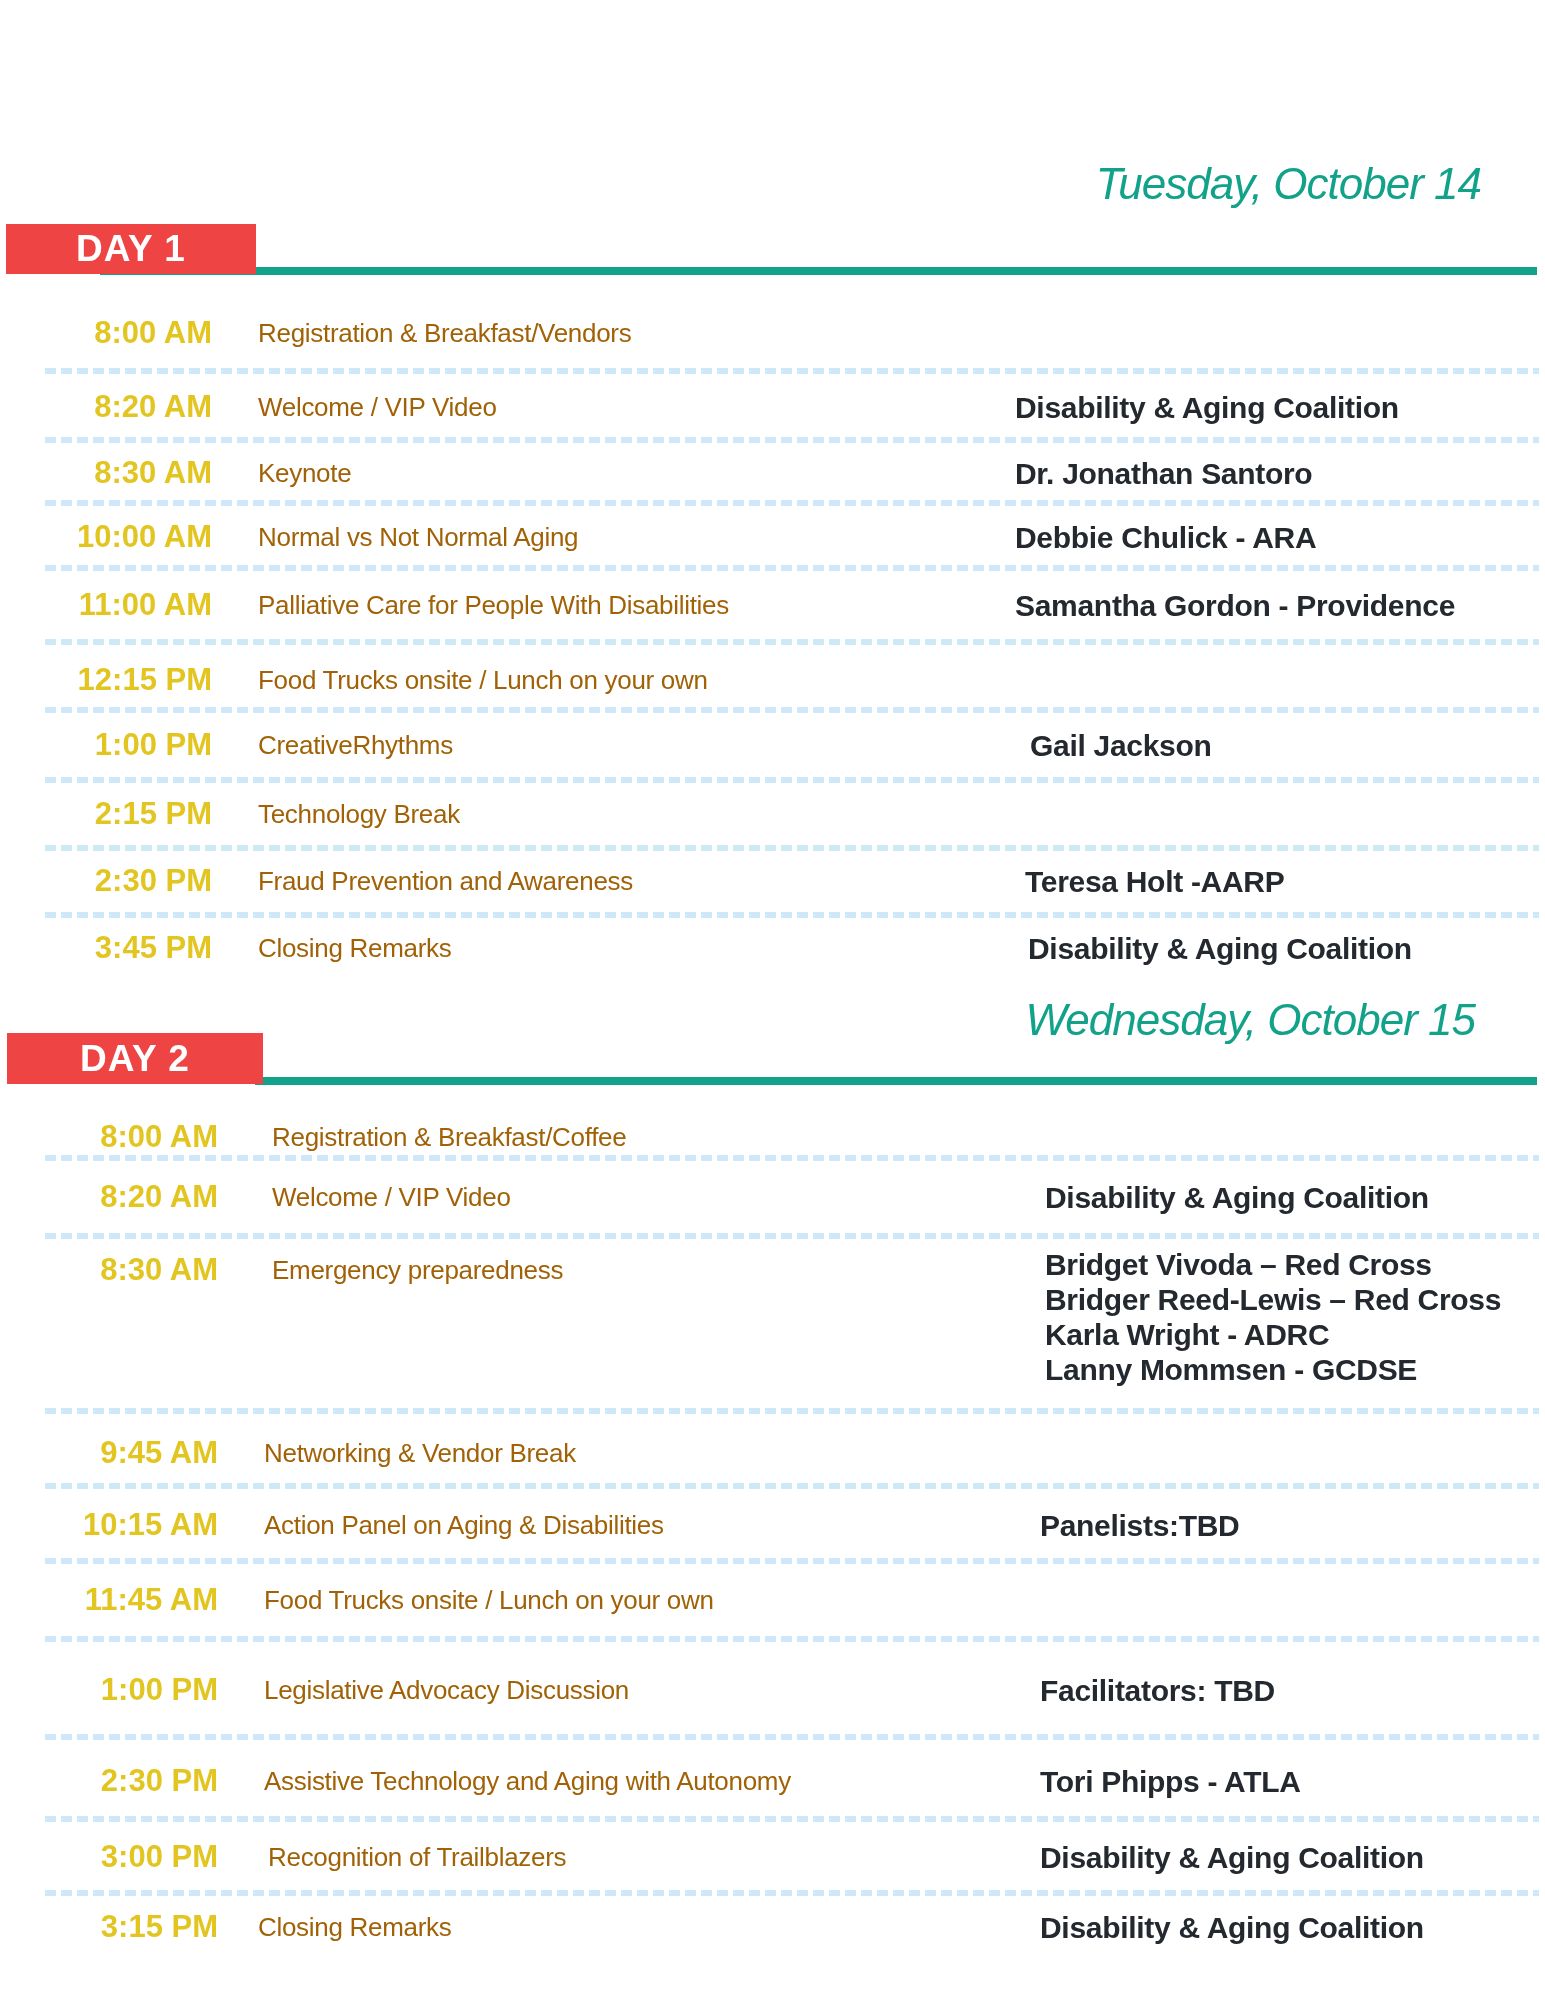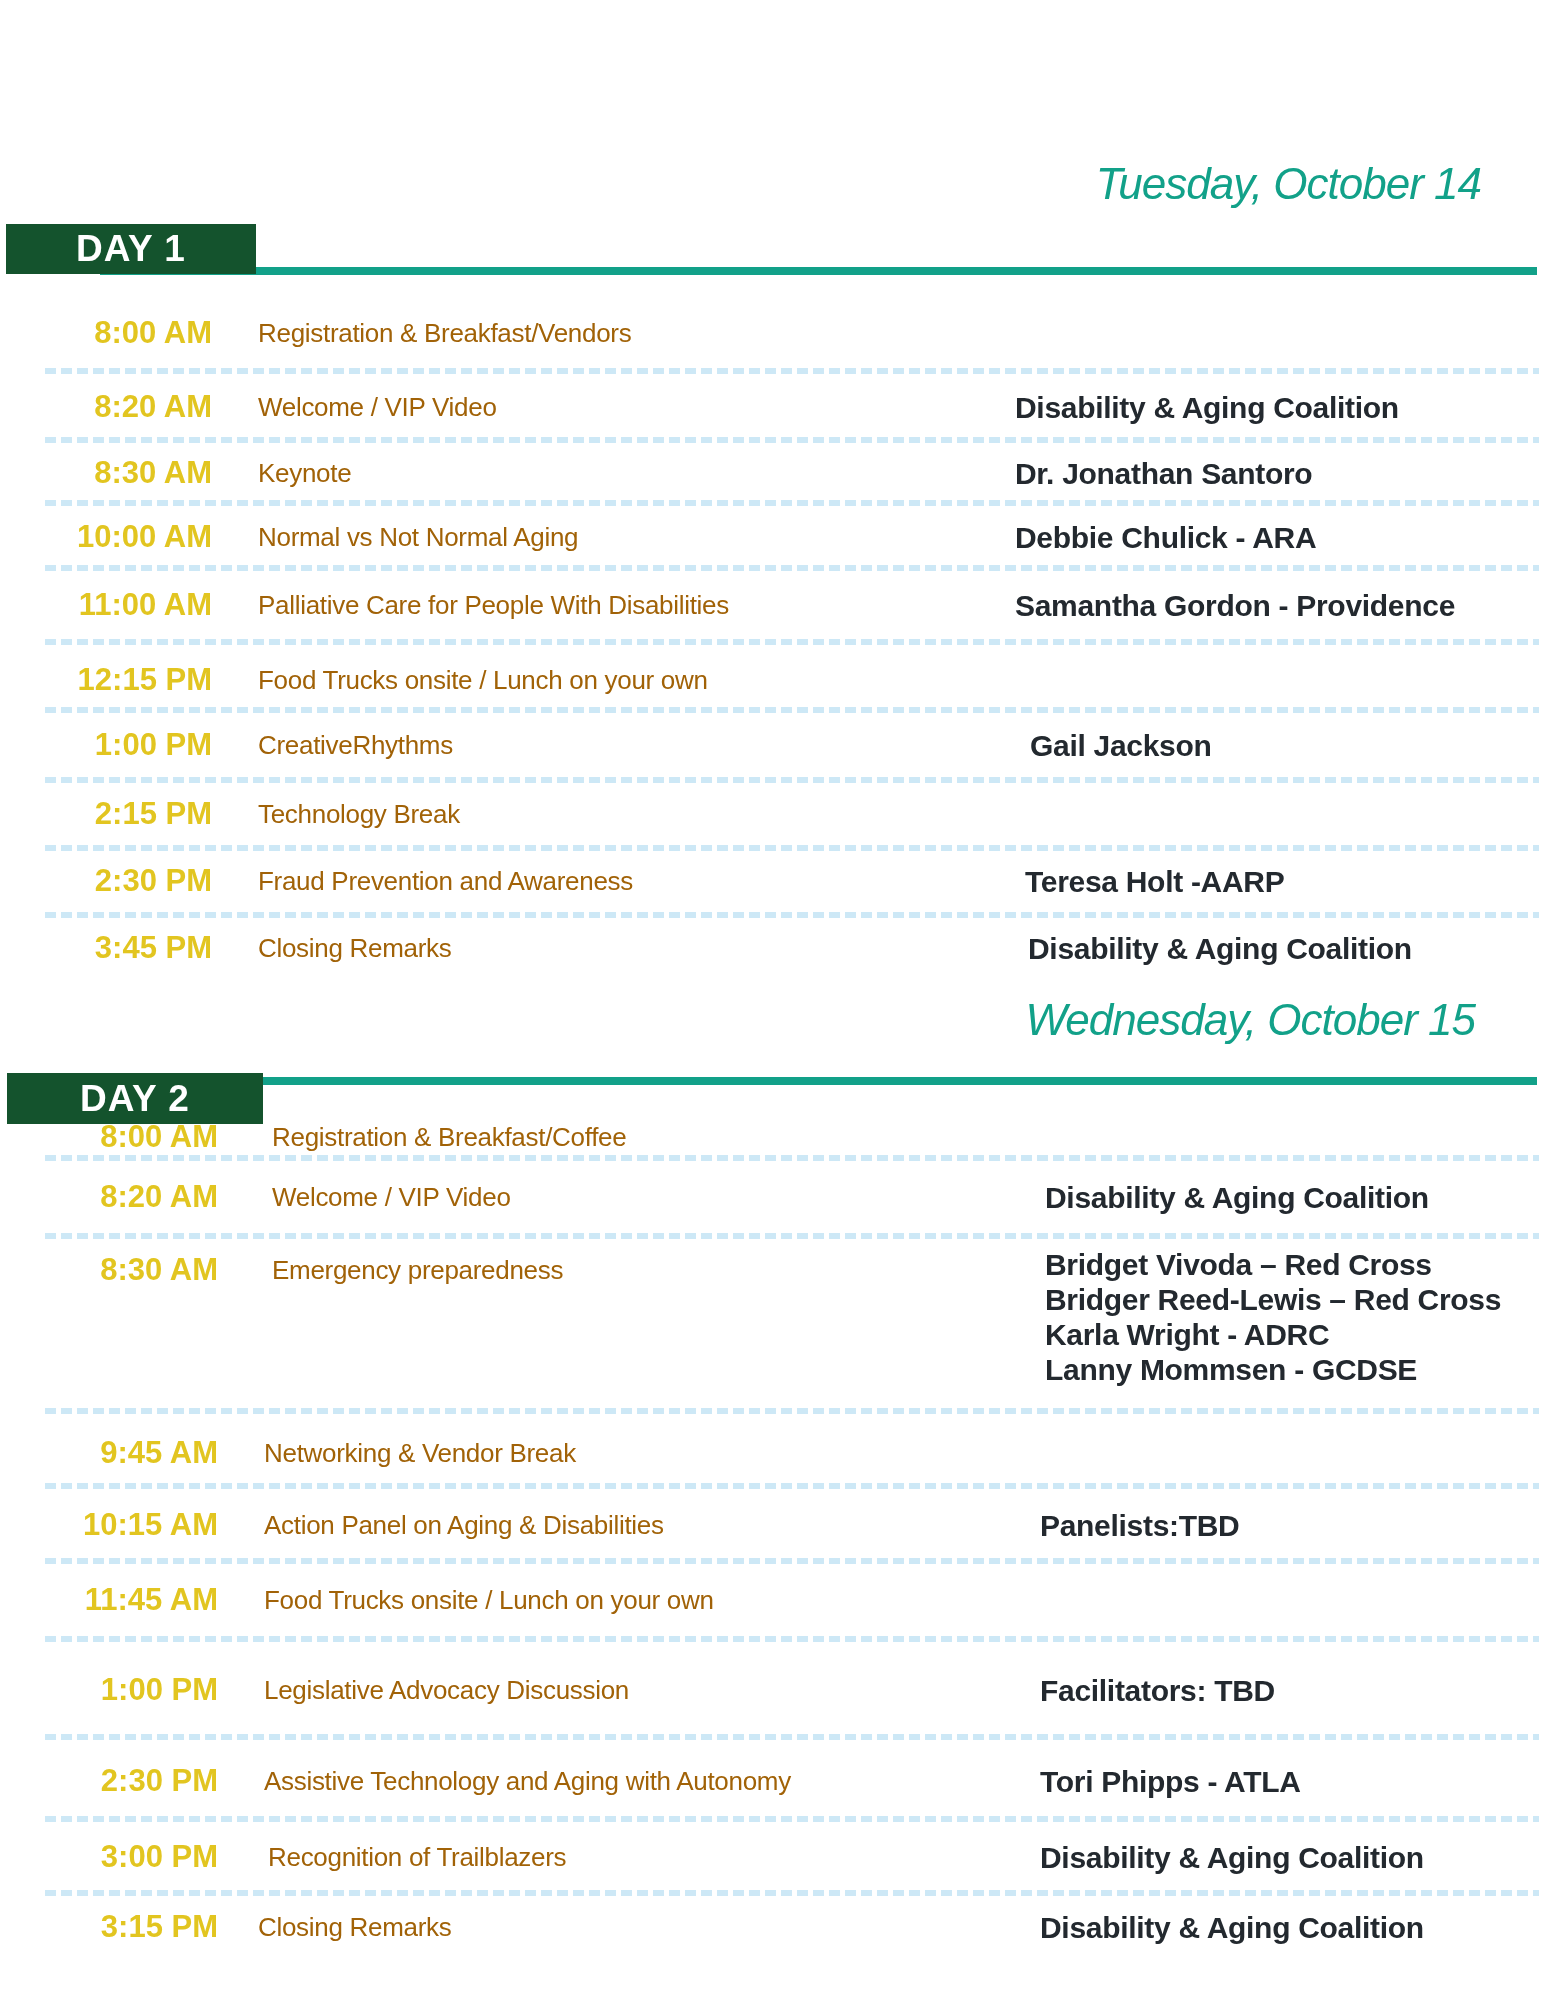--- a/index.html
+++ b/index.html
@@ -15,26 +15,26 @@
   .date {
     position:absolute; font-size:44px; line-height:48px; font-style:italic;
     color:#12A189; letter-spacing:-1px; white-space:nowrap;
   }
   .date1 { top:160px; right:64px; }
   .date2 { top:996px; right:70px; }
   .rule { position:absolute; height:8px; background:#12A189; }
   .rule1 { left:100px; top:267px;  width:1437px; }
   .rule2 { left:255px; top:1077px; width:1282px; }
   .daybox {
-    position:absolute; background:#14532d; color:#ffffff;
+    position:absolute; background:#ef4444; color:#ffffff;
     font-weight:bold; font-size:37px; letter-spacing:1px;
     display:flex; align-items:center; justify-content:center;
   }
   .daybox1 { left:6px; top:224px;  width:250px; height:50px; }
-  .daybox2 { left:7px; top:1033px; width:256px; height:51px;margin-top:40px; }
+  .daybox2 { left:7px; top:1033px; width:256px; height:51px; }
   .row { position:absolute; left:0; width:1545px; height:40px; }
   .t, .s, .p { line-height:40px; white-space:nowrap; }
   .t {
     position:absolute; left:0; top:0; width:212px; text-align:right;
     font-weight:bold; font-size:31px; color:#E2C520;
   }
   .d2 .t { width:218px; }
   .s {
     position:absolute; left:258px; top:0;
     font-weight:normal; font-size:26px; color:#a16207; letter-spacing:-0.3px;

